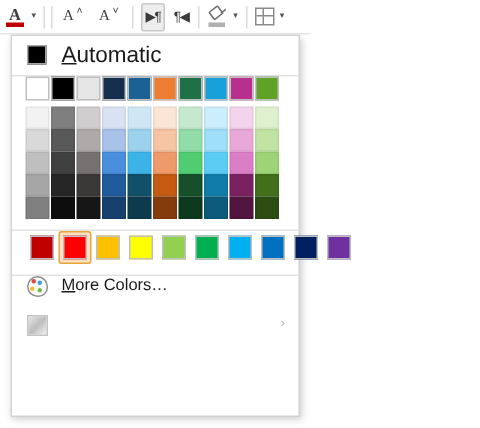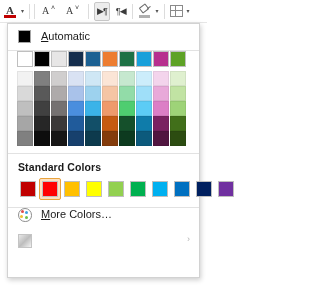--- a/index.html
+++ b/index.html
@@ -83,21 +83,21 @@
 
   .menu-row {
     display: flex; align-items: center;
     height: 24px; padding-left: 10px;
   }
   .menu-row .swatch-auto {
     width: 13px; height: 13px; background: #000000;
     border: 1px solid #a6a6a6;
   }
   .menu-row .label {
-    margin-left: 10px; font-size: 11px; color: #1a1a1a;
+    margin-left: 10px; font-size: 15px; color: #1a1a1a;
   }
   .menu-row .label u { text-decoration: underline; }
 
   .divider { height: 1px; background: #e2e2e2; margin: 2px 0 0 0; }
 
   .section-title {
     font-size: 10.5px; font-weight: 700; color: #1a1a1a;
     padding: 7px 0 5px 10px; letter-spacing: 0.1px;
   }
 
@@ -297,21 +297,20 @@
           <div class="sw" style="background: rgb(13, 58, 31);"></div>
           <div class="sw" style="background: rgb(12, 90, 124);"></div>
           <div class="sw" style="background: rgb(81, 21, 64);"></div>
           <div class="sw" style="background: rgb(44, 76, 17);"></div>
         </div>
       </div>
   </div>
 
   <div class="divider" style="margin-top:7px"></div>
 
-  <div class="section-title">Standard Colors</div>
 
   <div class="std-grid" id="standard-row">
       <div class="std-cell">
         <div class="sw" style="background: rgb(192, 0, 0);"></div>
       </div>
       <div class="std-cell hover">
         <div class="sw" style="background: rgb(255, 0, 0);"></div>
       </div>
       <div class="std-cell">
         <div class="sw" style="background: rgb(255, 192, 0);"></div>

